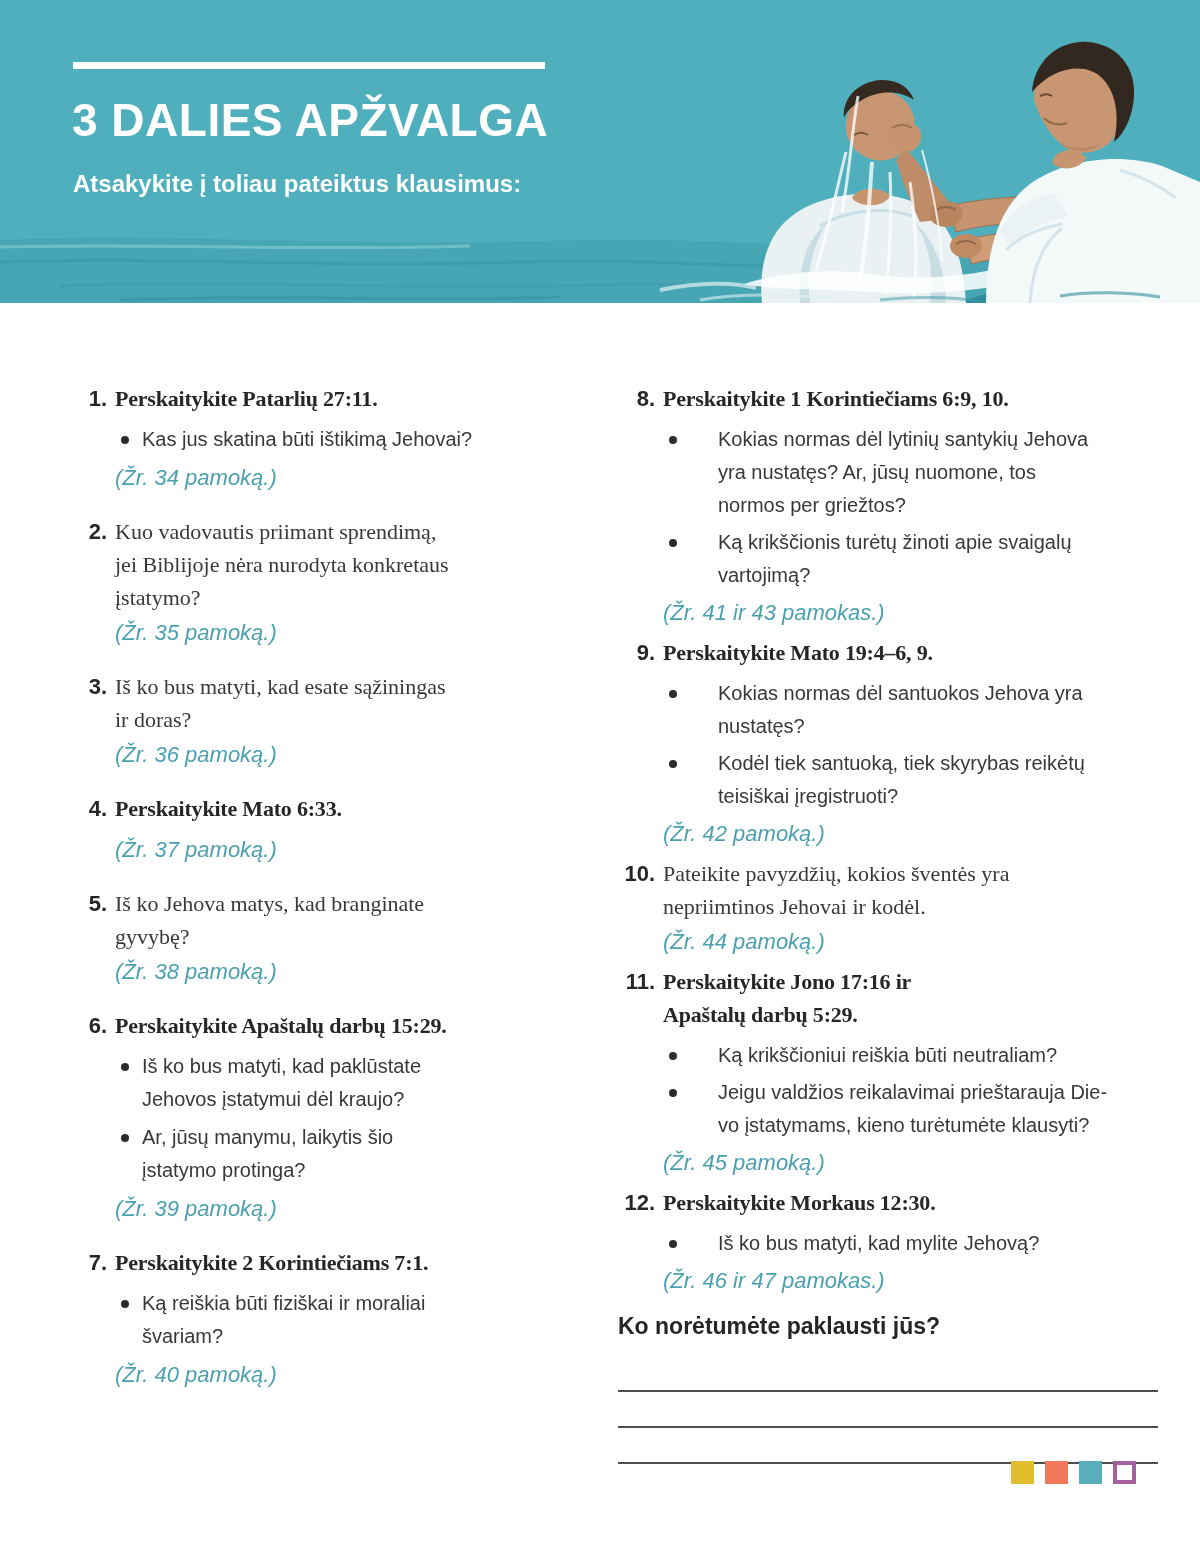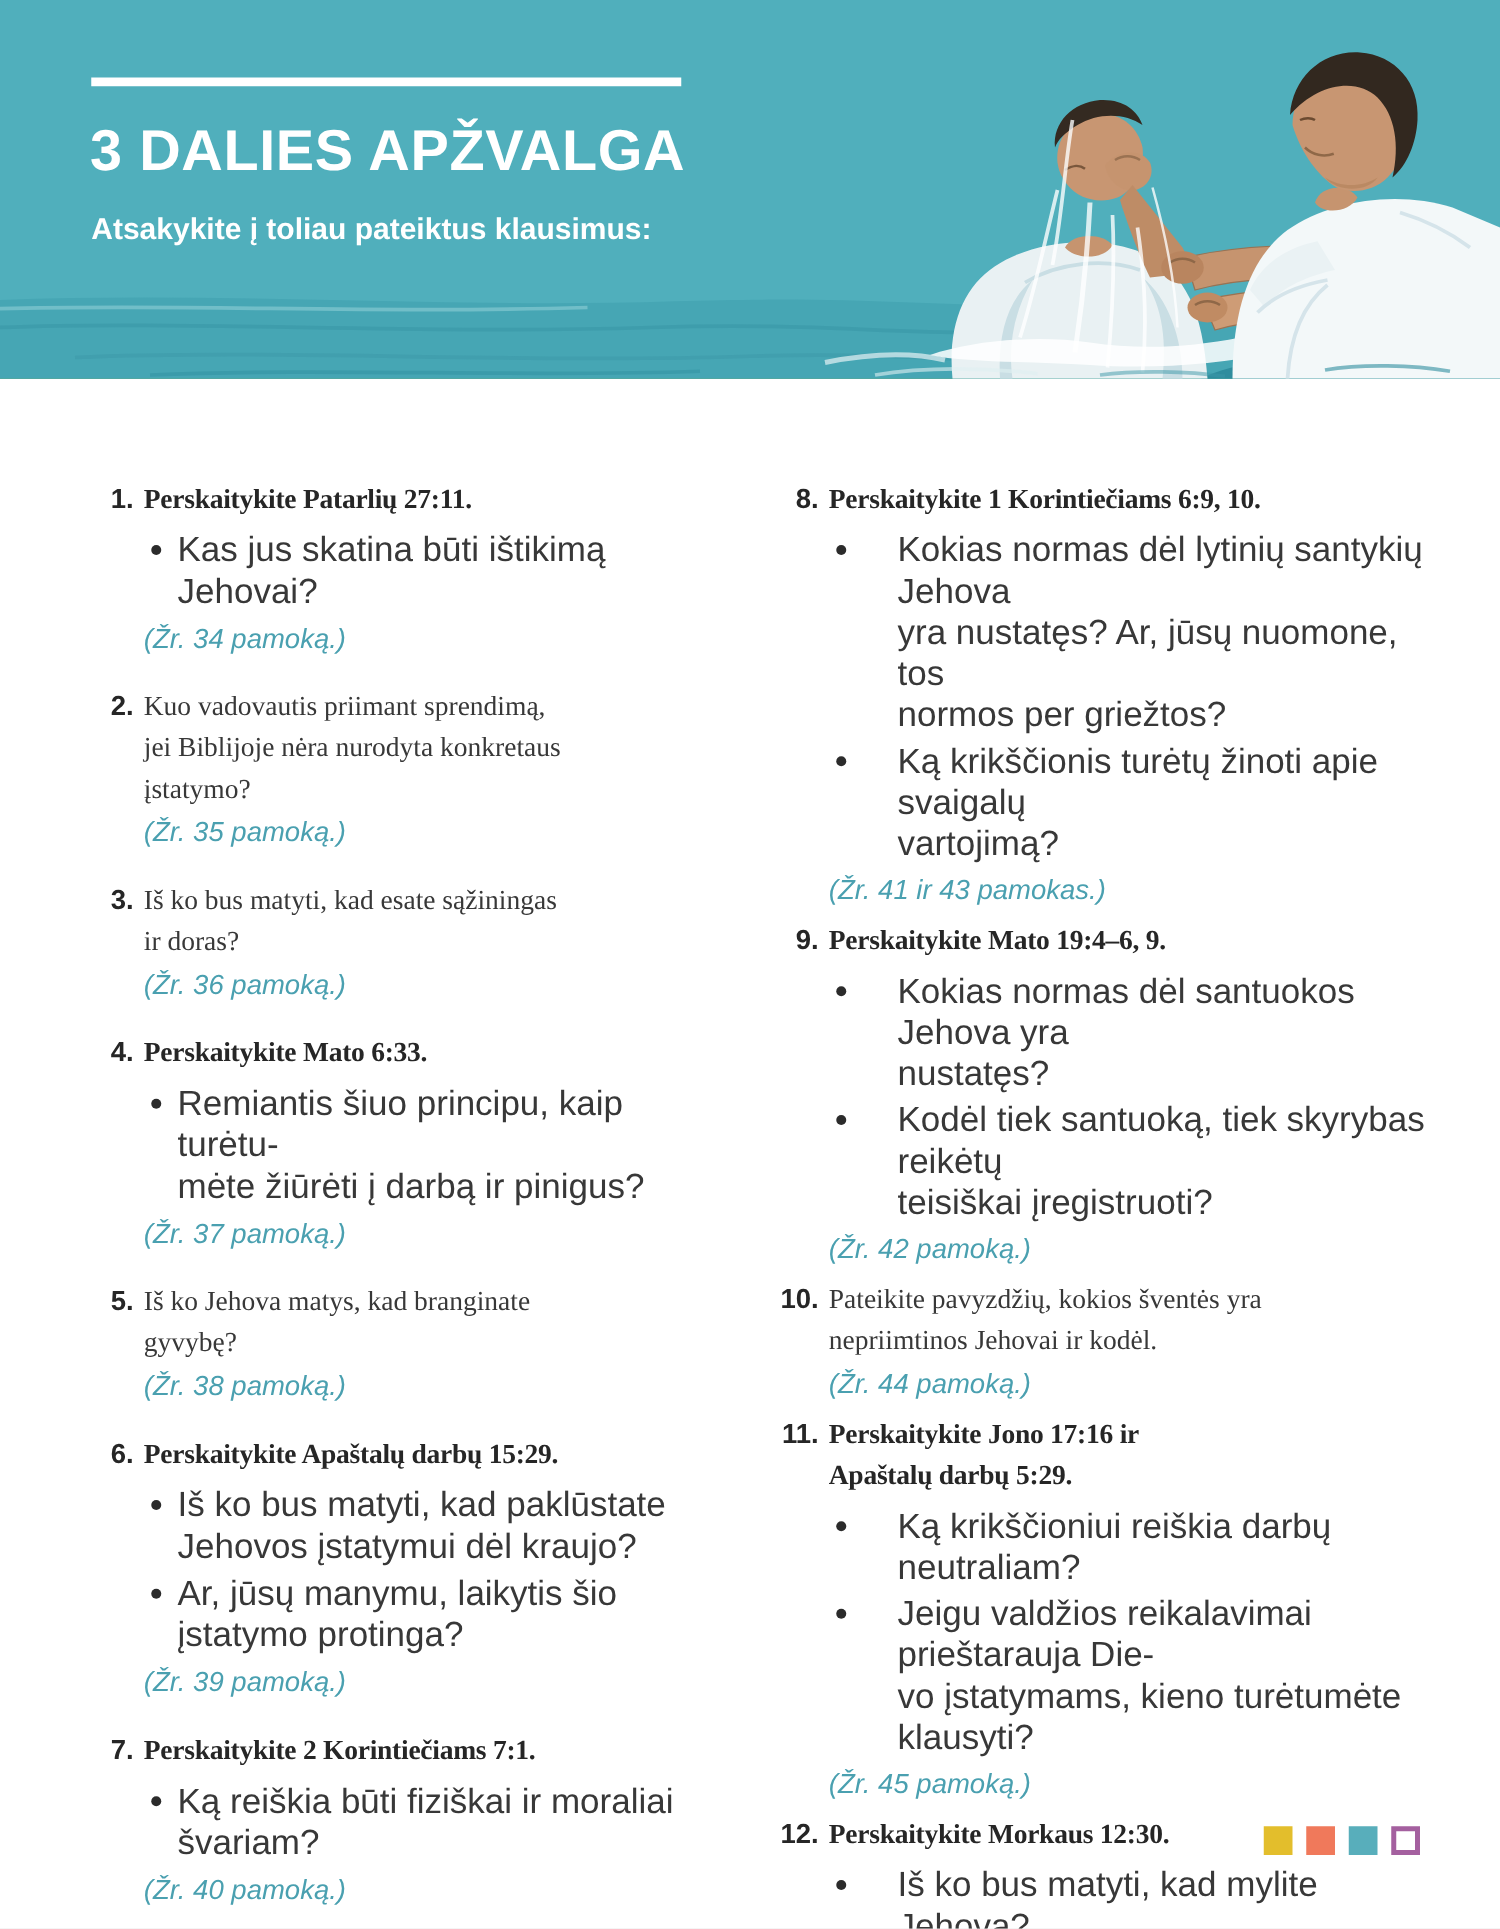--- a/index.html
+++ b/index.html
@@ -44,21 +44,21 @@
     white-space:pre-line;margin-bottom:8px;letter-spacing:-0.2px;font-family:Liberation Serif, serif;
   }
   .q-heading.plain{font-weight:normal;color:#383838;letter-spacing:0;margin-bottom:0;}
   .q-bullet{display:flex;align-items:flex-start;margin-bottom:5px;}
   .col-right .q-bullet{margin-bottom:4px;gap:28px;}
   .bullet-dot{
     flex:none;width:8px;height:8px;border-radius:50%;
     background:#2b2b2b;margin:13px 13px 0 6px;
   }
   .q-bullet-text{
-    font-size:28px;line-height:33px;color:#383838;white-space:pre-line;
+    font-size:20px;line-height:33px;color:#383838;white-space:pre-line;
   }
   .q-ref{
     font-size:22px;line-height:33px;font-style:italic;color:#4AA0B0;
     margin-top:2px;white-space:pre-line;
   }
   
   .footer-prompt{
     font-size:23px;line-height:33px;font-weight:bold;color:#262626;
     margin-top:13px;
   }
@@ -180,25 +180,20 @@
           <div class="q-body">
             <div class="q-heading plain">Iš ko bus matyti, kad esate sąžiningas
 ir doras?</div>
             <div class="q-ref">(Žr. 36 pamoką.)</div>
           </div>
         </div>
         <div class="q-item">
           <div class="q-num">4.</div>
           <div class="q-body">
             <div class="q-heading">Perskaitykite Mato 6:33.</div>
-            <div class="q-bullet">
-              <span class="bullet-dot"></span>
-              <span class="q-bullet-text">Remiantis šiuo principu, kaip turėtu-
-mėte žiūrėti į darbą ir pinigus?</span>
-            </div>
             <div class="q-ref">(Žr. 37 pamoką.)</div>
           </div>
         </div>
         <div class="q-item">
           <div class="q-num">5.</div>
           <div class="q-body">
             <div class="q-heading plain">Iš ko Jehova matys, kad branginate
 gyvybę?</div>
             <div class="q-ref">(Žr. 38 pamoką.)</div>
           </div>
@@ -278,21 +273,21 @@
             <div class="q-ref">(Žr. 44 pamoką.)</div>
           </div>
         </div>
         <div class="q-item">
           <div class="q-num">11.</div>
           <div class="q-body">
             <div class="q-heading">Perskaitykite Jono 17:16 ir
 Apaštalų darbų 5:29.</div>
             <div class="q-bullet">
               <span class="bullet-dot"></span>
-              <span class="q-bullet-text">Ką krikščioniui reiškia darbų neutraliam?</span>
+              <span class="q-bullet-text">Ką krikščioniui reiškia būti neutraliam?</span>
             </div>
             <div class="q-bullet">
               <span class="bullet-dot"></span>
               <span class="q-bullet-text">Jeigu valdžios reikalavimai prieštarauja Die-
 vo įstatymams, kieno turėtumėte klausyti?</span>
             </div>
             <div class="q-ref">(Žr. 45 pamoką.)</div>
           </div>
         </div>
         <div class="q-item">

